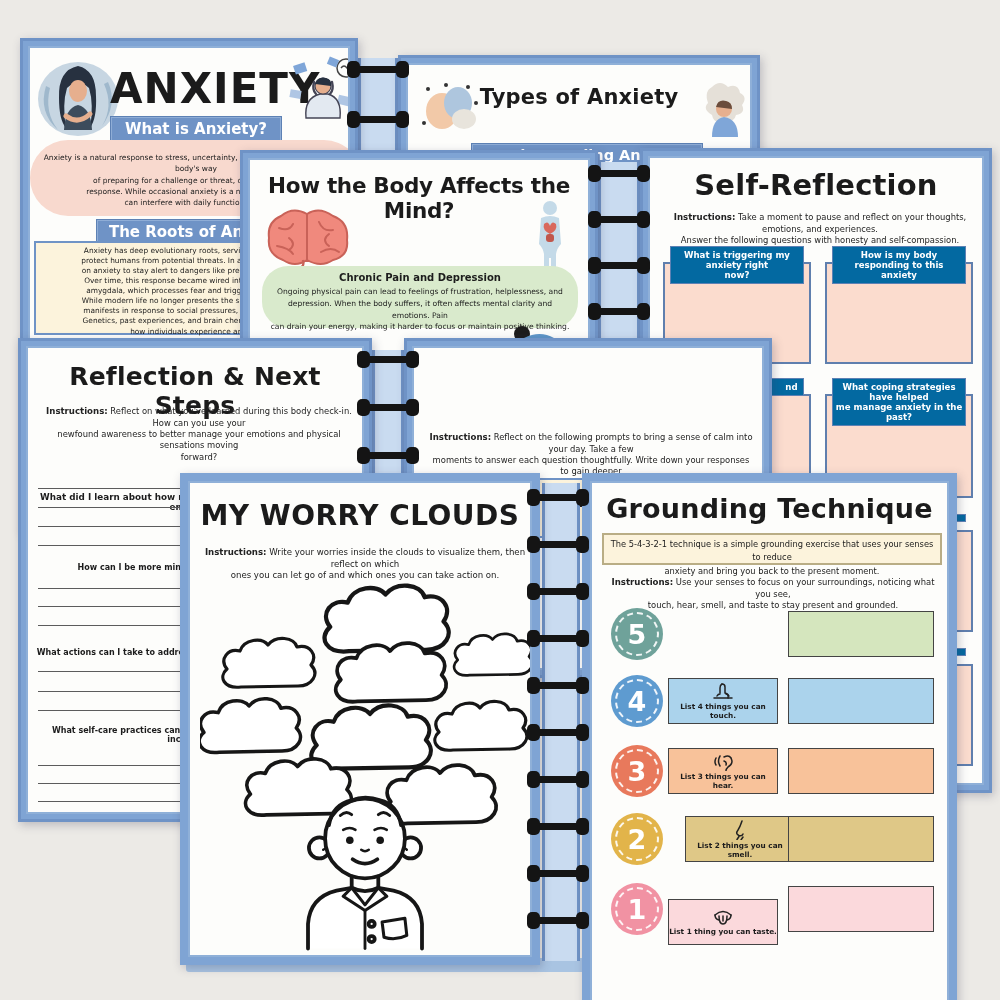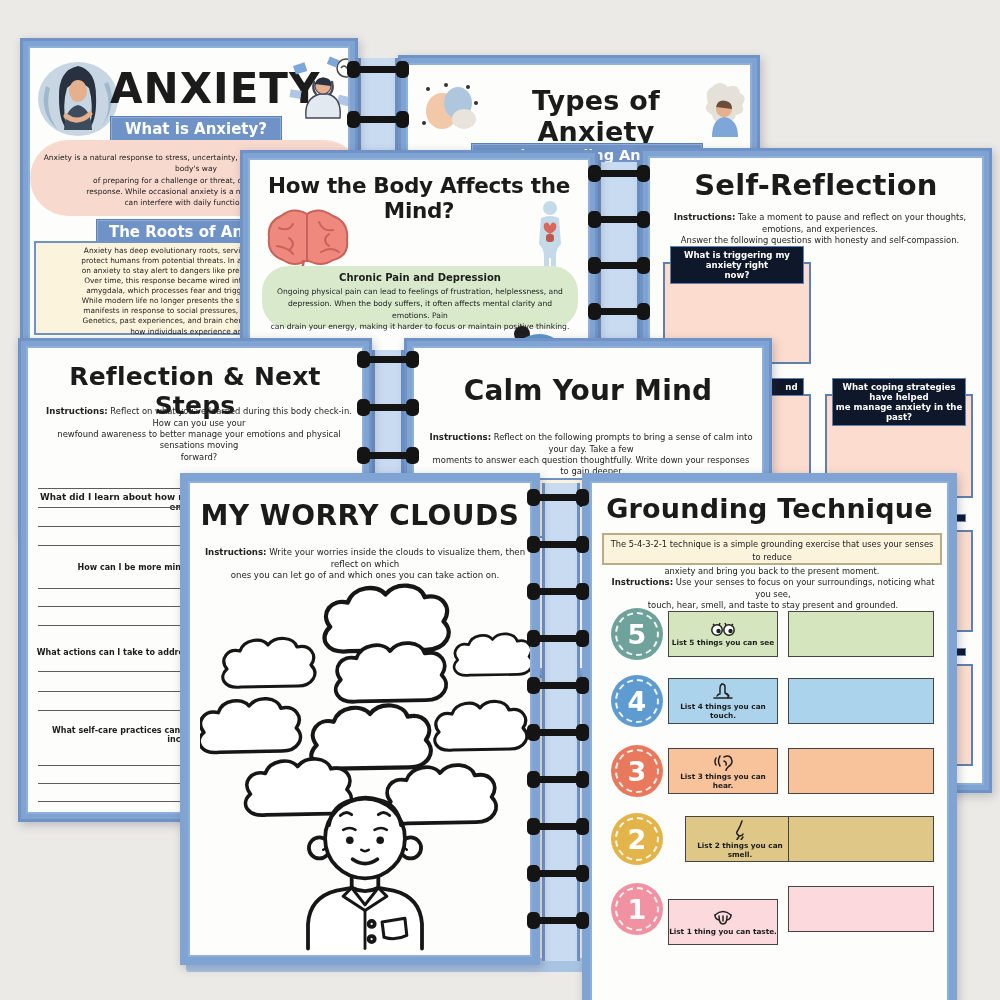--- a/index.html
+++ b/index.html
@@ -15,21 +15,21 @@
   .ring::before,.ring::after{content:"";position:absolute;top:-5px;width:13px;height:17px;background:#141414;border-radius:5px;}
   .ring::before{left:-3px}.ring::after{right:-3px}
   .bluehead{background:#6F93C6;color:#fff;font-weight:700;text-align:center;
             border:1px solid #5d81b4;box-shadow:inset 0 0 0 1px #8fadd6;}
   .pre{white-space:pre-line;}
   .ctr{text-align:center;}
   .title{font-weight:800;color:#1b1b1b;text-align:center;letter-spacing:.2px;}
   .inst{font-size:8.4px;line-height:1.35;text-align:center;color:#222;}
   .inst b{font-size:8.6px;}
   .qbox{position:absolute;}
-  .qhead{position:absolute;top:0;left:5%;width:90%;z-index:2;background:#0f172a;color:#fff;
+  .qhead{position:absolute;top:0;left:5%;width:90%;z-index:2;background:#0369a1;color:#fff;
          font-size:8.6px;font-weight:700;text-align:center;padding:3px 2px;box-sizing:border-box;
          border:1px solid #5d81b4;white-space:pre-line;}
   .qbody{position:absolute;left:0;right:0;top:16px;bottom:0;background:#FBDCCE;border:2px solid #5f7fae;z-index:1;}
   .rule{position:absolute;border-bottom:1.3px solid #5c5c5c;height:0;}
   .rq{position:absolute;font-size:8px;font-weight:700;text-align:right;}
   .gcirc{position:absolute;width:52px;height:52px;border-radius:50%;color:#fff;font-weight:800;
          font-size:27px;display:flex;align-items:center;justify-content:center;}
   .gcirc::after{content:"";position:absolute;inset:4px;border:2px dashed rgba(255,255,255,.9);border-radius:50%;}
   .glabel{position:absolute;width:110px;height:46px;border:1.5px solid #444;box-sizing:border-box;
           display:flex;flex-direction:column;align-items:center;justify-content:center;gap:1px;}
@@ -103,21 +103,21 @@
       <ellipse cx="26" cy="34" rx="16" ry="18" fill="#F2C9A8"></ellipse>
       <ellipse cx="42" cy="26" rx="14" ry="16" fill="#AEC6DE"></ellipse>
       <ellipse cx="48" cy="42" rx="12" ry="10" fill="#E8E4DC"></ellipse>
       <circle cx="12" cy="12" r="2" fill="#333"></circle>
             <circle cx="30" cy="8" r="2" fill="#333"></circle>
       <circle cx="52" cy="10" r="2" fill="#333"></circle>
             <circle cx="60" cy="26" r="2" fill="#333"></circle>
       <circle cx="8" cy="46" r="2" fill="#333"></circle>
     </svg>
   </div>
-  <div class="title" style="position:absolute;left:55px;top:12px;width:250px;font-size:27px;font-weight:900;">Types of Anxiety</div>
+  <div class="title" style="position:absolute;left:38px;top:12px;width:250px;font-size:21px;font-weight:900;">Types of Anxiety</div>
   <div style="position:absolute;left:286px;top:6px;">
     <svg width="48" height="62" viewBox="0 0 48 62">
       <path d="M10 8 q8 -8 16 0 q10 -4 12 6 q8 4 2 12 q4 8 -6 10 q-2 8 -12 6 q-10 4 -12 -6 Q0 30 6 24 Q2 12 10 8 Z" fill="#E5E0D8"></path>
       <circle cx="22" cy="30" r="8" fill="#E6AF8E"></circle>
       <path d="M14 28 Q16 20 24 22 Q30 23 30 30" fill="#6b4d3c"></path>
       <path d="M10 58 Q10 40 22 38 Q36 40 36 58 Z" fill="#7FA6D8"></path>
     </svg>
   </div>
   <div class="bluehead" style="position:absolute;left:55px;top:70px;width:230px;font-size:14.5px;padding:3px 0;z-index:2;">Understanding Anxiety</div>
   <div style="position:absolute;left:16px;top:88px;width:310px;height:40px;background:#FBDACB;border:1px solid #d8a88e;z-index:1;"></div>
@@ -176,20 +176,25 @@
       <div class="pgpad">
   <div class="title" style="position:absolute;left:0;top:2px;width:100%;font-size:29px;font-weight:900;">Self-Reflection</div>
   <div class="inst" style="position:absolute;left:4px;top:46px;width:316px;">
     <b>Instructions:</b>
     <span class="pre">Take a moment to pause and reflect on your thoughts, emotions, and experiences.
 Answer the following questions with honesty and self-compassion.</span>
   </div>
   <div class="qbox" style="left:5px;top:80px;width:148px;height:118px;">
     <div class="qhead">What is triggering my anxiety right
 now?</div>
+    <div class="qbody"></div>
+  </div>
+  <div class="qbox" style="left:167px;top:80px;width:148px;height:118px;">
+    <div class="qhead">How is my body responding to this
+anxiety</div>
     <div class="qbody"></div>
   </div>
   <div class="qbox" style="left:5px;top:212px;width:148px;height:120px;">
     <div class="qhead" style="text-align:right;padding-right:5px;">nd</div>
     <div class="qbody"></div>
   </div>
   <div class="qbox" style="left:167px;top:212px;width:148px;height:120px;">
     <div class="qhead">What coping strategies have helped
 me manage anxiety in the past?</div>
     <div class="qbody"></div>
@@ -250,21 +255,20 @@
   <div class="rule" style="left:2px;top:409px;width:320px;"></div>
   <div class="rule" style="left:2px;top:427px;width:320px;"></div>
   <div class="rule" style="left:2px;top:445px;width:320px;"></div>
  </div>
     </div>
 </div>
 
 <div class="page" style="left:404px;top:338px;width:368px;height:340px;z-index:30;">
  <div class="pgin">
       <div class="pgpad">
-  <div class="title" style="position:absolute;left:0;top:18px;width:100%;font-size:28px;font-weight:900;">Calm Your Mind</div>
   <div class="inst" style="position:absolute;left:6px;top:76px;width:326px;">
     <b>Instructions:</b>
     <span class="pre">Reflect on the following prompts to bring a sense of calm into your day. Take a few
 moments to answer each question thoughtfully. Write down your responses to gain deeper
 insights into your emotions and mindset.</span>
   </div>
   <div class="creambox" style="position:absolute;left:8px;top:122px;width:322px;height:60px;display:flex;justify-content:space-around;align-items:flex-start;overflow:hidden;">
     <span style="font-size:32px;font-weight:900;line-height:1;">G</span>
     <span style="font-size:32px;font-weight:900;line-height:1;">A</span>
     <span style="font-size:32px;font-weight:900;line-height:1;">M</span>
@@ -344,34 +348,20 @@
 anxiety and bring you back to the present moment.</div>
   <div class="inst" style="position:absolute;left:10px;top:86px;width:326px;">
     <b>Instructions:</b>
     <span class="pre">Use your senses to focus on your surroundings, noticing what you see,
 touch, hear, smell, and taste to stay present and grounded.</span>
   </div>
 
   <div class="gcirc g5c" style="left:11px;top:117px;">
           <span>5</span>
         </div>
-  <div class="glabel g5bg" style="left:68px;top:120px;">
-    <span>
-      <svg width="26" height="15" viewBox="0 0 26 15">
-              <g fill="none" stroke="#222" stroke-width="1.5">
-                <circle cx="7" cy="8" r="5.2" fill="#fff"></circle>
-                <circle cx="19" cy="8" r="5.2" fill="#fff"></circle>
-                <circle cx="8.5" cy="9" r="2.2" fill="#222" stroke="none"></circle>
-                <circle cx="20.5" cy="9" r="2.2" fill="#222" stroke="none"></circle>
-                <path d="M3 2 l2 2 M10 1 l-1 2.4 M15 1 l1 2.4 M23 2 l-2 2"></path>
-              </g>
-            </svg>
-    </span>
-    <span class="cap">List 5 things you can see</span>
-  </div>
   <div class="ganswer g5bg" style="left:188px;top:120px;"></div>
 
   <div class="gcirc g4c" style="left:11px;top:184px;">
           <span>4</span>
         </div>
   <div class="glabel g4bg" style="left:68px;top:187px;">
     <span>
       <svg width="22" height="18" viewBox="0 0 22 18">
               <g fill="none" stroke="#222" stroke-width="1.5" stroke-linecap="round">
                 <path d="M10 1 q3 0 3 3 L13 10 q4 1 3 5"></path>

